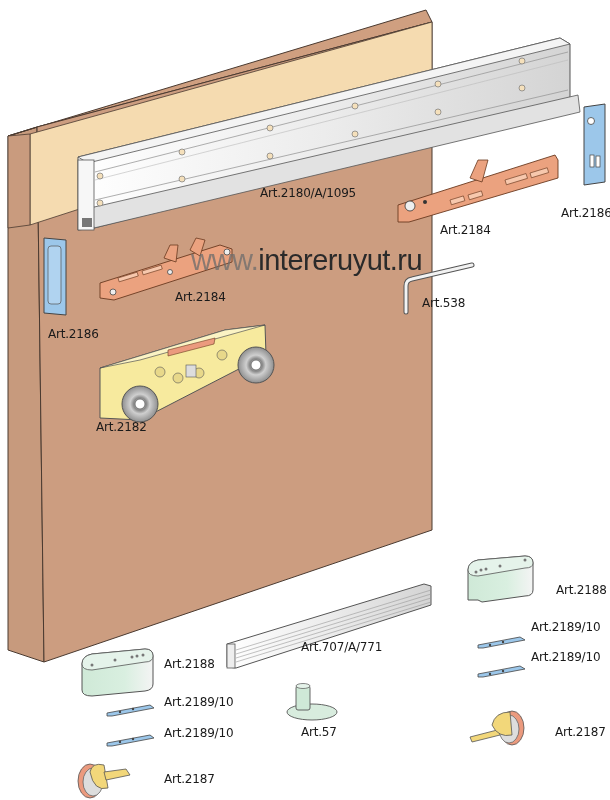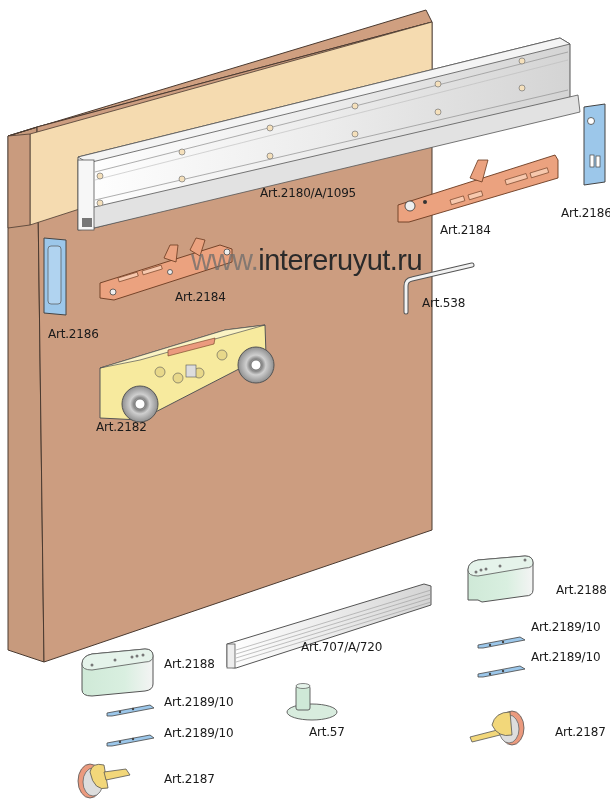--- a/index.html
+++ b/index.html
@@ -214,22 +214,22 @@
 <div class="wm"><span class="www">www.</span><span>intereruyut.ru</span></div>
 
 <span class="lbl" style="left:260px;top:186px">Art.2180/A/1095</span>
 <span class="lbl" style="left:440px;top:223px">Art.2184</span>
 <span class="lbl" style="left:561px;top:206px">Art.2186</span>
 <span class="lbl" style="left:48px;top:327px">Art.2186</span>
 <span class="lbl" style="left:175px;top:290px">Art.2184</span>
 <span class="lbl" style="left:422px;top:296px">Art.538</span>
 <span class="lbl" style="left:96px;top:420px">Art.2182</span>
 <span class="lbl" style="left:556px;top:583px">Art.2188</span>
-<span class="lbl" style="left:301px;top:640px">Art.707/A/720</span>
+<span class="lbl" style="left:301px;top:640px">Art.707/A/771</span>
 <span class="lbl" style="left:531px;top:620px">Art.2189/10</span>
 <span class="lbl" style="left:531px;top:650px">Art.2189/10</span>
 <span class="lbl" style="left:164px;top:657px">Art.2188</span>
 <span class="lbl" style="left:164px;top:695px">Art.2189/10</span>
-<span class="lbl" style="left:309px;top:725px">Art.57</span>
+<span class="lbl" style="left:301px;top:725px">Art.57</span>
 <span class="lbl" style="left:164px;top:726px">Art.2189/10</span>
 <span class="lbl" style="left:555px;top:725px">Art.2187</span>
 <span class="lbl" style="left:164px;top:772px">Art.2187</span>
 </div>
 
 </body></html>

